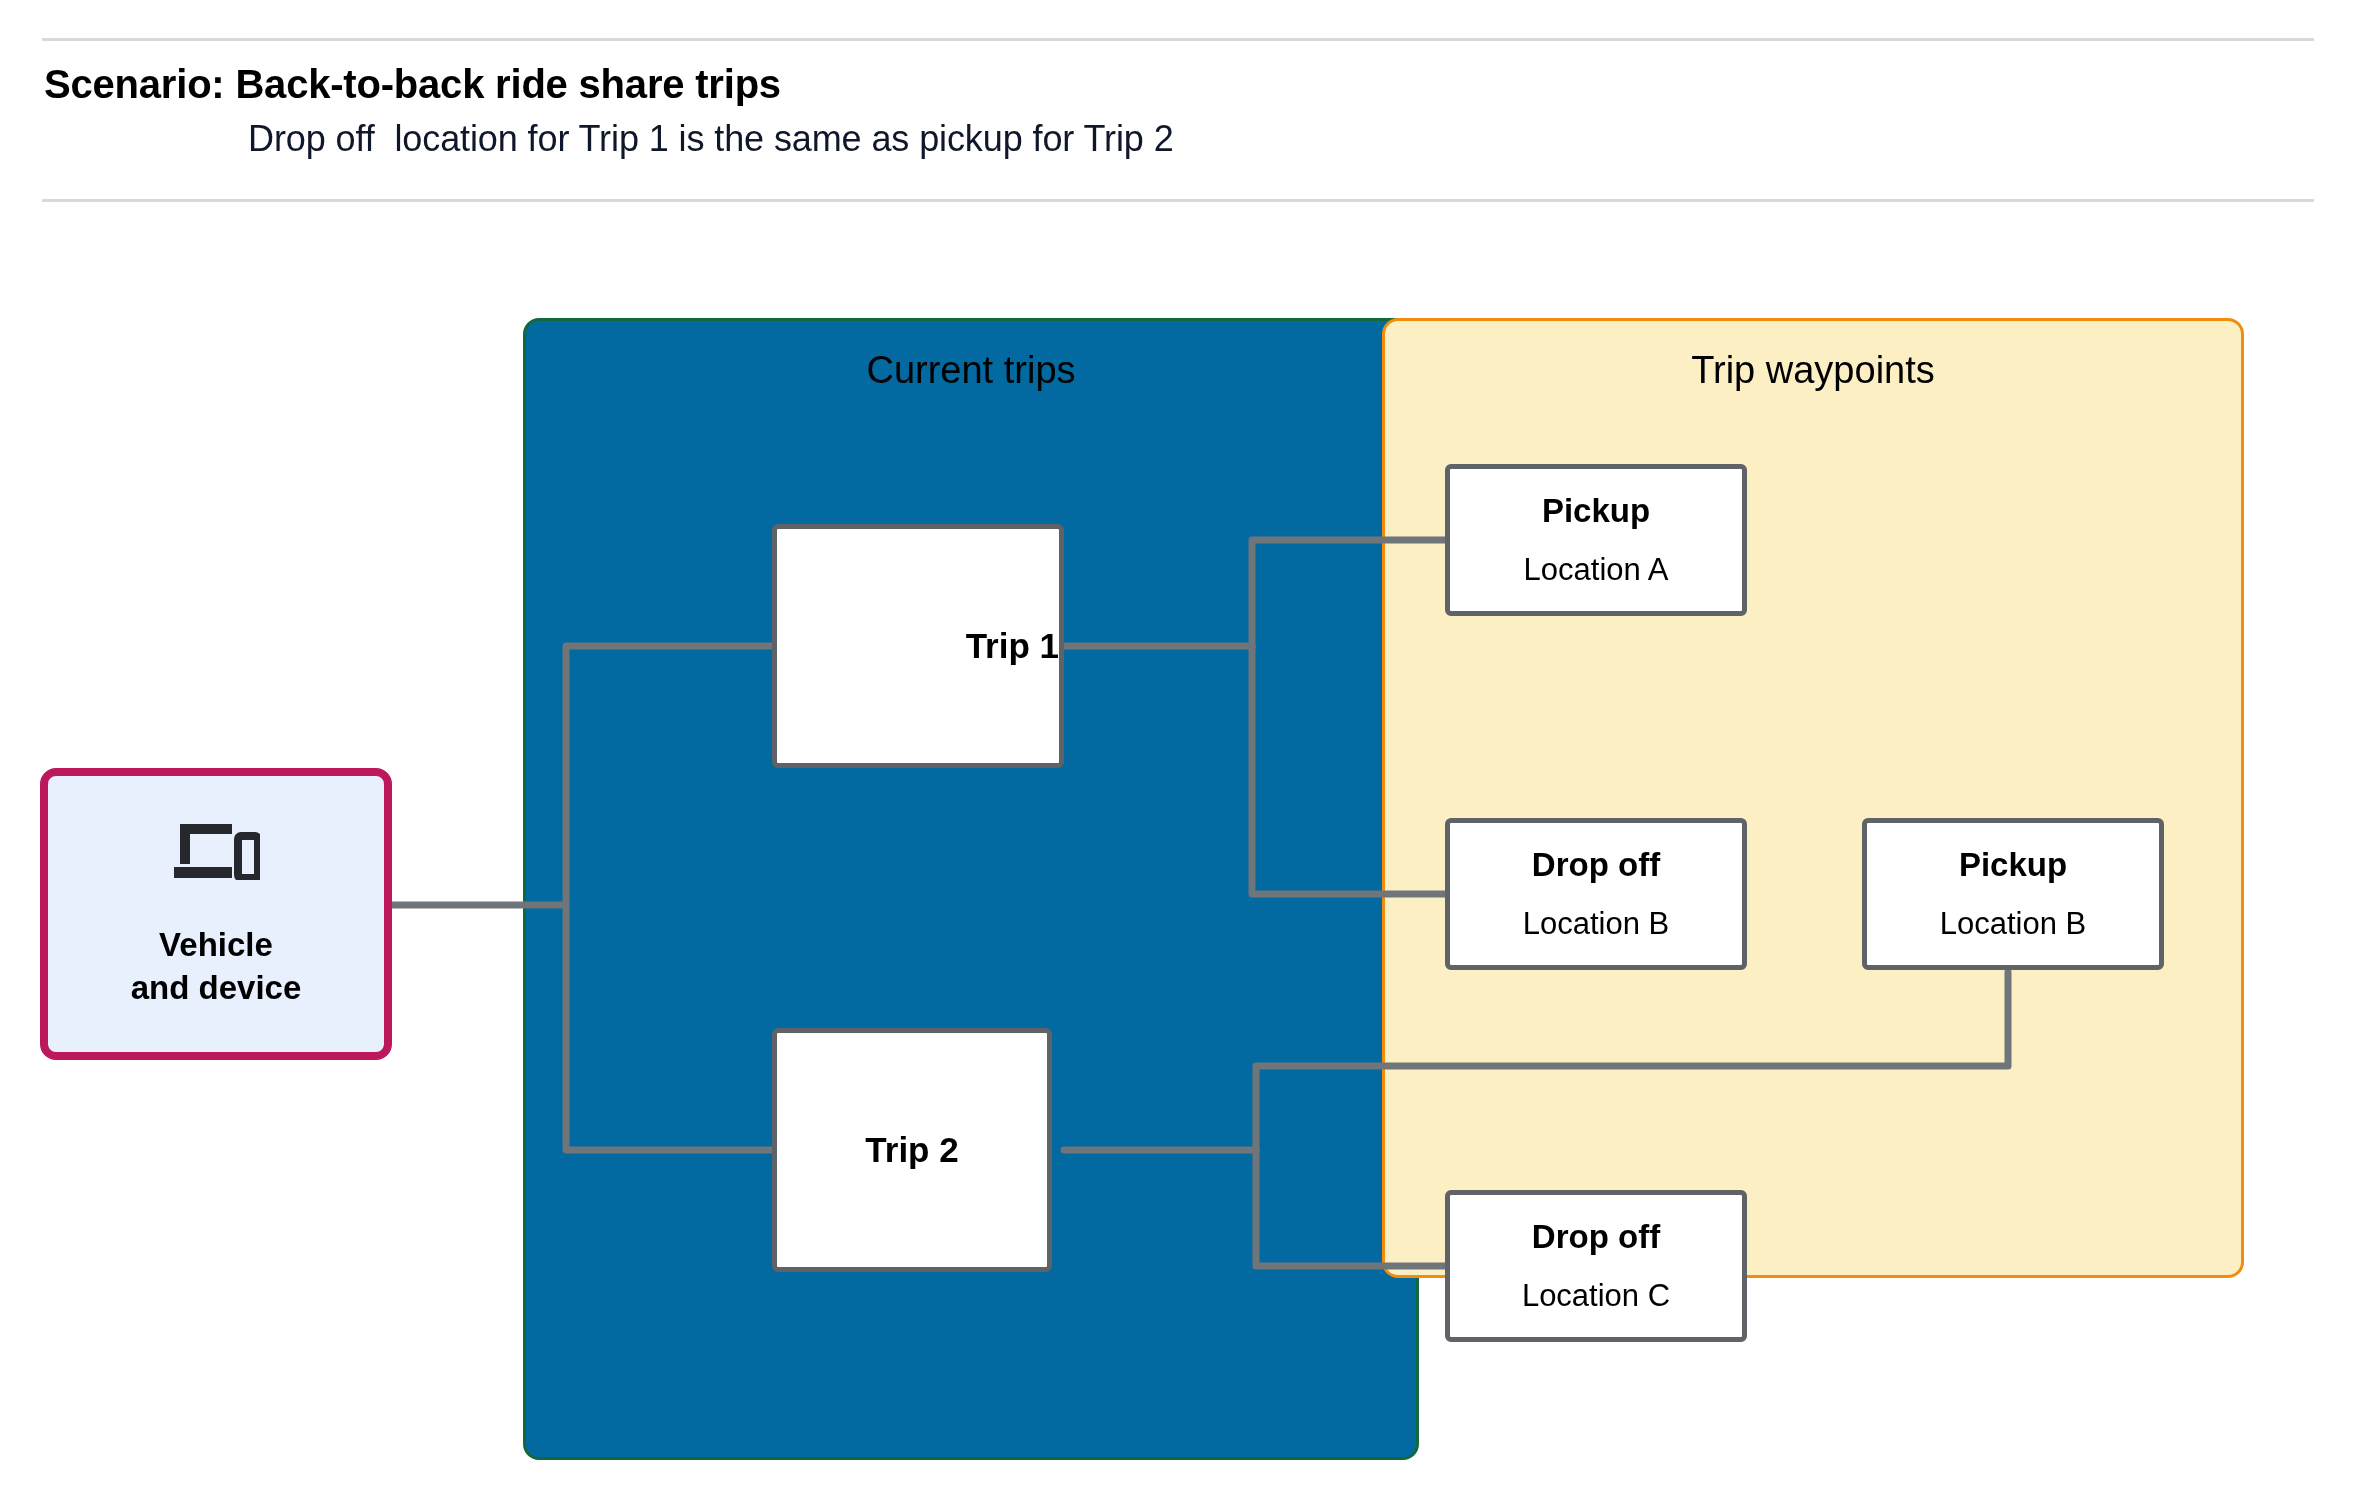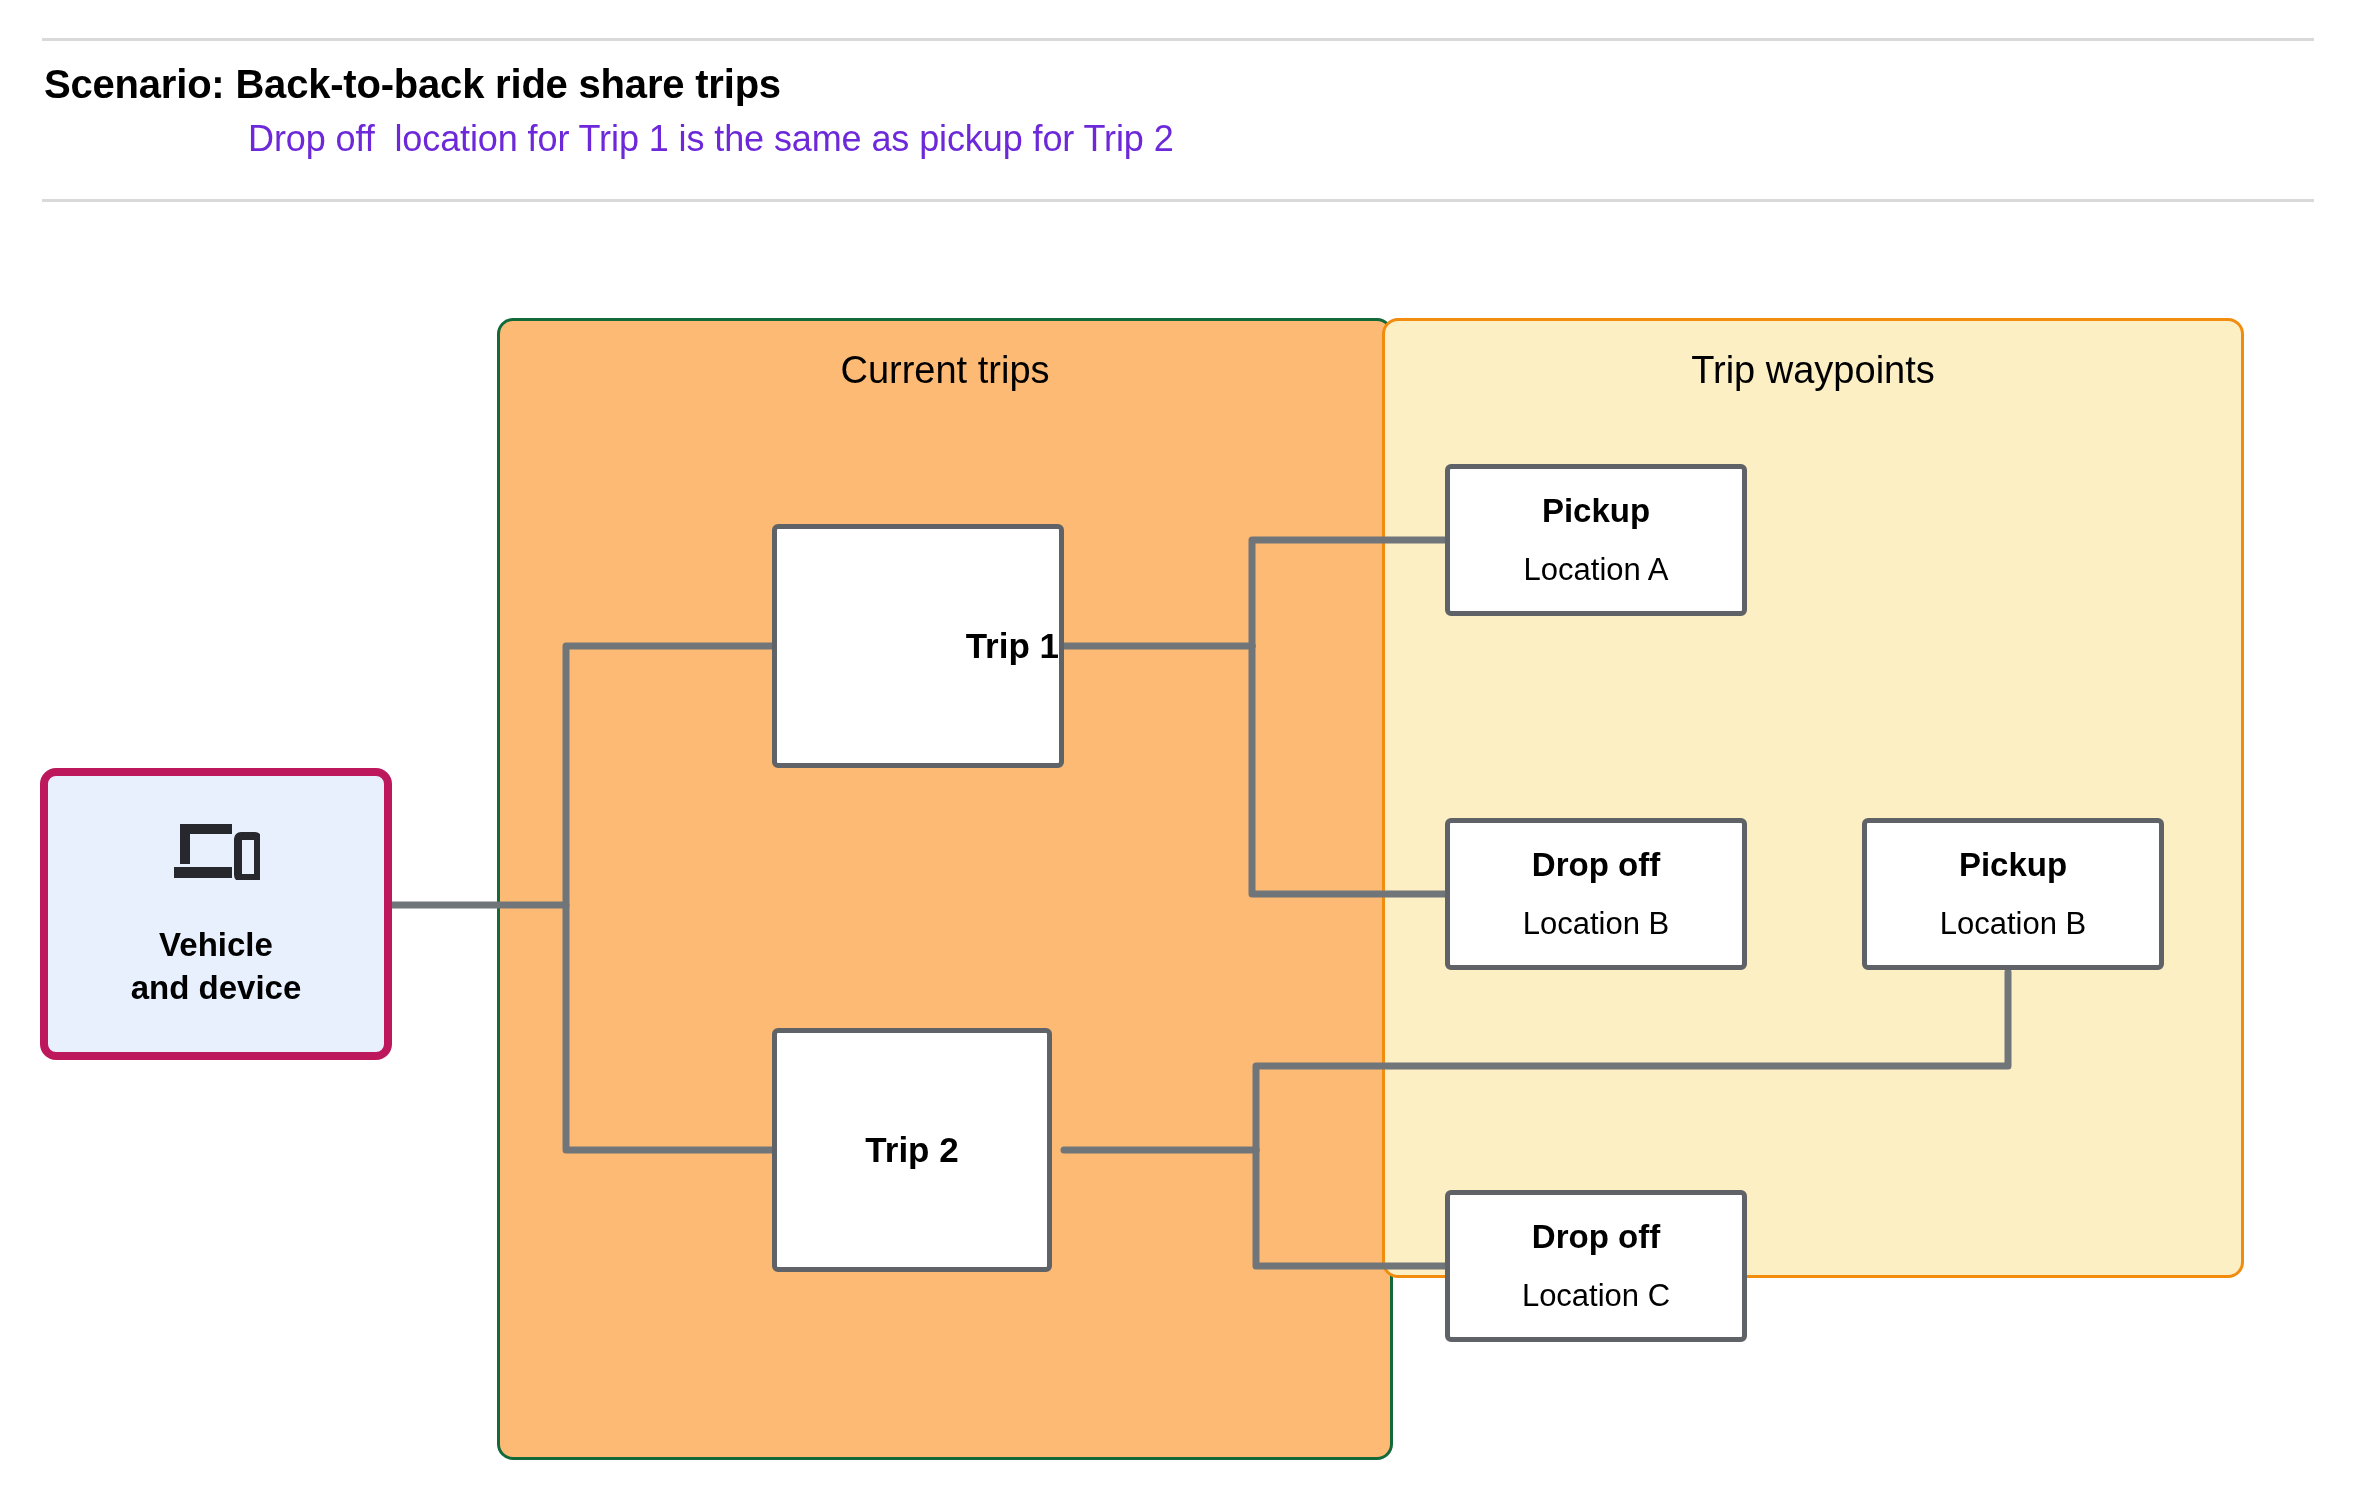--- a/index.html
+++ b/index.html
@@ -45,21 +45,21 @@
     color: #000000;
   }
   #scenario-subtitle {
     position: absolute;
     left: 248px;
     top: 118px;
     font-size: 36px;
     font-weight: normal;
     letter-spacing: -0.1px;
     white-space: pre;
-    color: #6d28d9;
+    color: #0f172a;
   }
 
   
   #diagram {
     position: absolute;
     left: 0; top: 0;
     width: 2357px;
     height: 1497px;
   }
   #wires {
@@ -70,25 +70,25 @@
     pointer-events: none;
   }
 
   
   .group {
     position: absolute;
     border-radius: 16px;
     box-sizing: border-box;
   }
   #group-current-trips {
-    left: 497px;
+    left: 523px;
     top: 318px;
     width: 896px;
     height: 1142px;
-    background: #fdba74;
+    background: #0369a1;
     border: 3px solid #13693a;
   }
   #group-trip-waypoints {
     left: 1382px;
     top: 318px;
     width: 862px;
     height: 960px;
     background: #fcefc4;
     border: 3px solid #f28c0f;
   }

